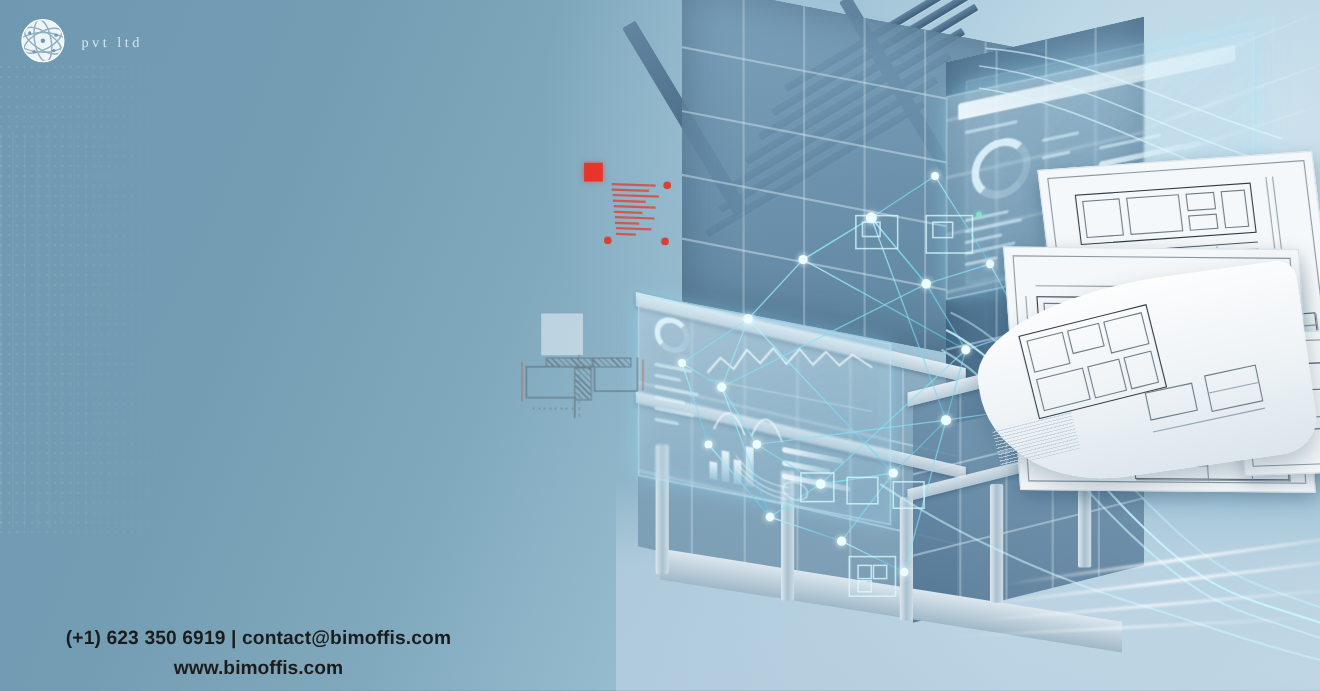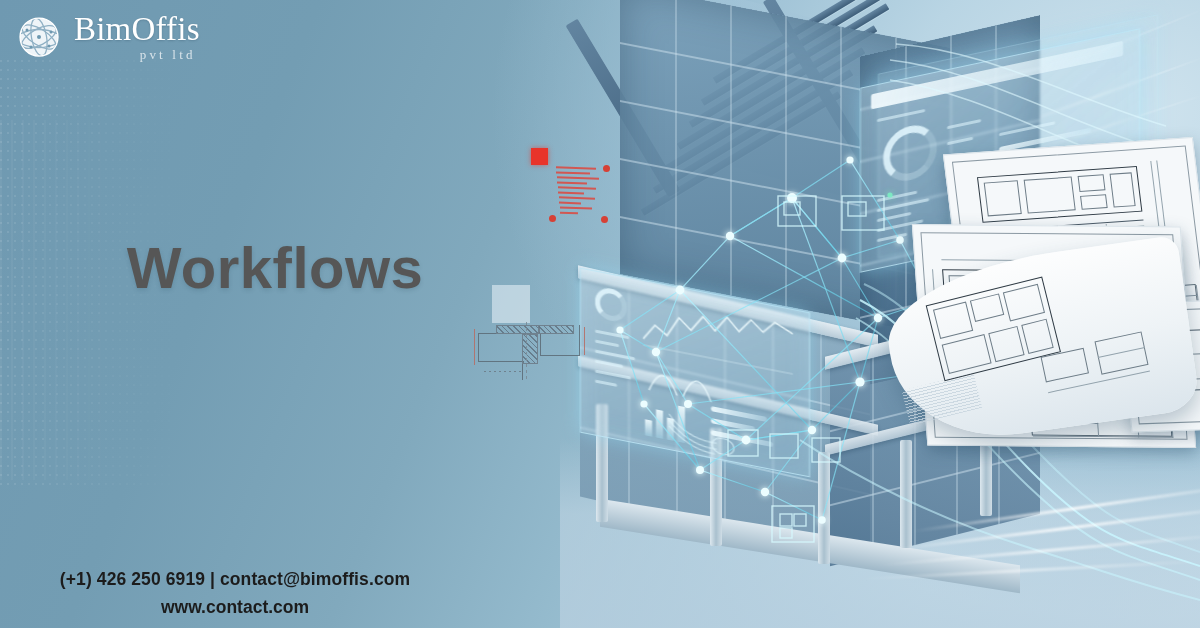--- a/index.html
+++ b/index.html
@@ -247,21 +247,20 @@
       <g fill="#6d98b0" clip-path="url(#sphereClip)">
         <circle cx="50" cy="50" r="4"></circle>
         <circle cx="26" cy="36" r="3"></circle>
         <circle cx="74" cy="40" r="3"></circle>
         <circle cx="34" cy="70" r="3"></circle>
         <circle cx="70" cy="68" r="3"></circle>
       </g>
       <circle cx="50" cy="50" r="38" fill="none" stroke="#ffffff" stroke-width="2.5"></circle>
     </svg>
     <div class="logo-text-block">
-      <span class="logo-name">BimOffis</span>
       <span class="logo-sub">pvt  ltd</span>
     </div>
   </div>
 
   <div class="scene">
 
     <div class="ground"></div>
 
     <div class="canopy-glass"></div>
     <div class="bldg" style="left:60px; top:0; width:300px; height:200px;">
@@ -629,21 +628,20 @@
     <div class="dwg-l" style="left:62px; top:40px; width:40px; height:1px;"></div>
     <div class="dwg-l" style="left:101px; top:10px; width:1px; height:30px;"></div>
     <div class="dwg-l" style="left:44px; top:49px; width:1px; height:16px;"></div>
     <div class="dwg-l" style="left:6px;  top:56px; width:40px; height:1px; background:repeating-linear-gradient(90deg,#6b7a85 0 2px,transparent 2px 5px);"></div>
     <div class="dwg-l" style="left:48px; top:6px; width:1px; height:58px; background:repeating-linear-gradient(0deg,#7b8a95 0 3px,transparent 3px 6px);"></div>
     <div class="dwg-l" style="left:-4px; top:14px; width:1px; height:36px; background:#b86b62;"></div>
     <div class="dwg-l" style="left:106px; top:12px; width:1px; height:28px; background:#b86b62;"></div>
   </div>
 
   <h1 class="headline">
-    <span class="line">Workflows</span>
   </h1>
 
   <div class="footer">
-    <div class="footer-line1">(+1) 426 250 6919 | contact@bimoffis.com</div>
-    <div class="footer-line2">www.contact.com</div>
+    <div class="footer-line1">(+1) 623 350 6919 | contact@bimoffis.com</div>
+    <div class="footer-line2">www.bimoffis.com</div>
   </div>
 
 </div>
 
 </body></html>

